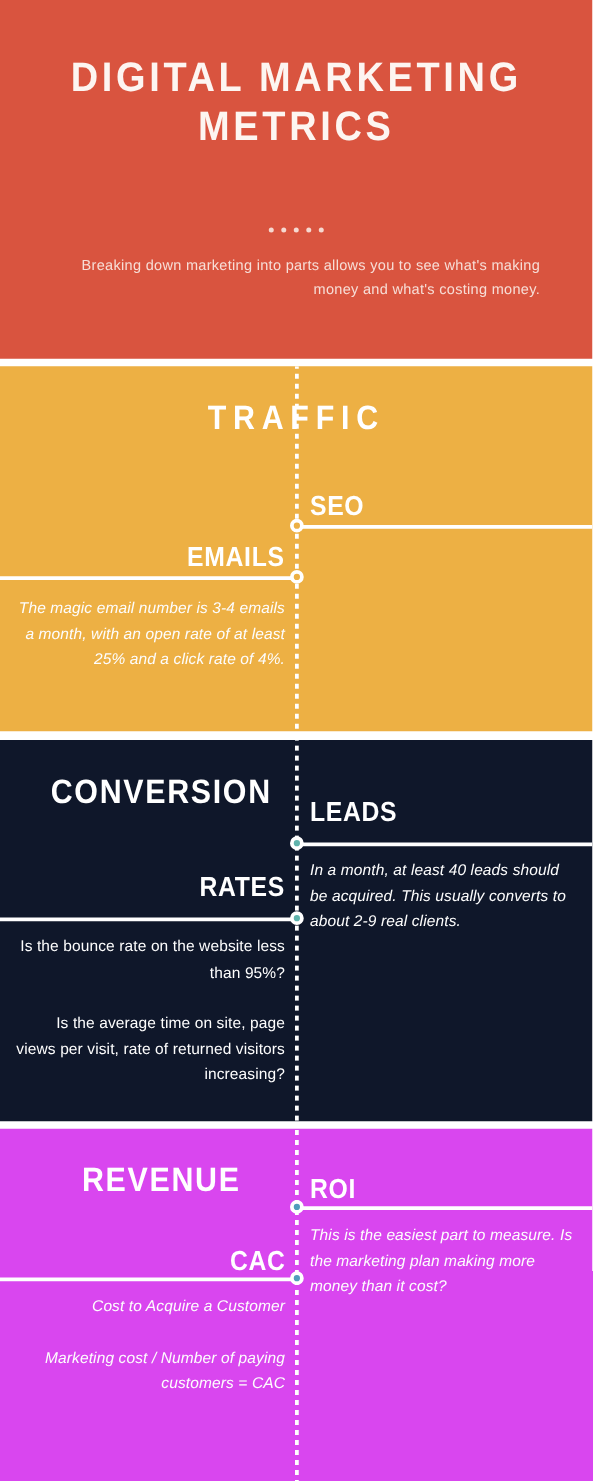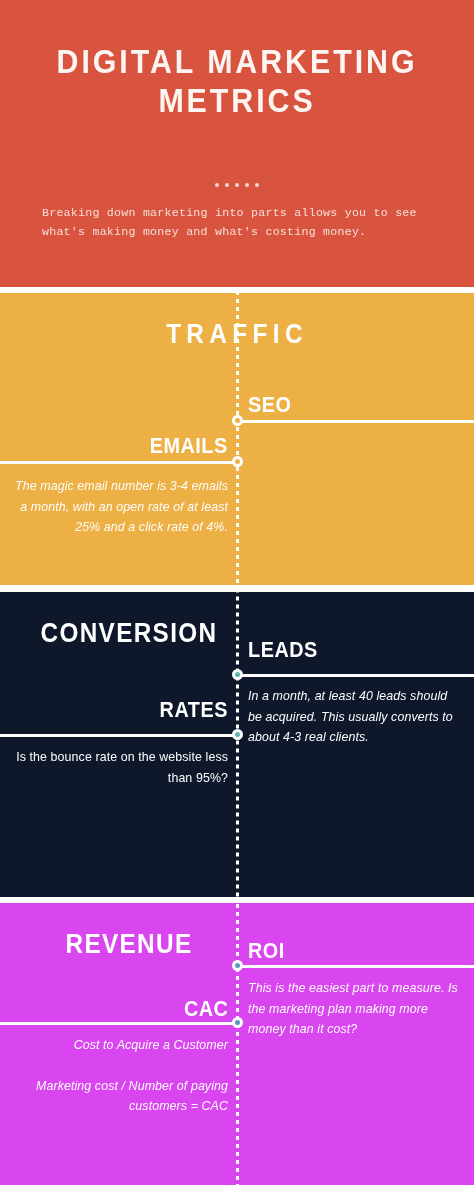--- a/index.html
+++ b/index.html
@@ -25,22 +25,22 @@
     letter-spacing:3.2px;
     transform:scaleX(0.92); transform-origin:center top;
   }
   .hdr-dots { position:absolute; left:0; right:0; top:175px; text-align:center; }
   .hdr-dots i {
     display:inline-block; width:4px; height:4px; margin:0 3px;
     border-radius:50%; background:#f6d9d1; vertical-align:middle;
   }
   .hdr-sub {
     position:absolute; left:42px; right:42px; top:203px;
-    text-align:left; color:#f7ded7;
-    font-size:11.6px; line-height:19px; letter-spacing:0.25px;font-family:Liberation Mono, monospace;
+    text-align:right; color:#f7ded7;
+    font-size:11.6px; line-height:19px; letter-spacing:0.25px;
   }
 
   
   .sec-traffic    { top:293px; height:292px; background:#EDB044;padding-left:48px; }
   .sec-conversion { top:592px; height:305px; background:#0f172a; }
   .sec-revenue    { top:903px; height:282px; background:#d946ef; }
 
   
   .sec-title {
     position:absolute; left:0; right:0;
@@ -129,27 +129,28 @@
     <div class="body-t l it" style="top:183px;">The magic email number is 3-4 emails a month, with an open rate of at least 25% and a click rate of 4%.</div>
   </div>
 
   <div class="band sec-conversion">
     <div class="sec-title t-conversion">CONVERSION</div>
     <div class="spine"></div>
 
     <div class="sub-h r" style="top:46px;">LEADS</div>
     <div class="rule right" style="top:82px;"></div>
     <div class="node c-conversion" style="top:77px;"></div>
-    <div class="body-t r it" style="top:94px;">In a month, at least 40 leads should be acquired. This usually converts to about 4-3 real clients.</div>
+    <div class="body-t r it" style="top:94px;">In a month, at least 40 leads should be acquired. This usually converts to about 2-9 real clients.</div>
 
     <div class="sub-h l" style="top:106px;">RATES</div>
     <div class="rule left" style="top:142px;"></div>
     <div class="node c-conversion" style="top:137px;"></div>
     <div class="body-t l" style="top:155px;">
       <p>Is the bounce rate on the website less than 95%?</p>
+      <p>Is the average time on site, page views per visit, rate of returned visitors increasing?</p>
     </div>
   </div>
 
   <div class="band sec-revenue">
     <div class="sec-title t-revenue">REVENUE</div>
     <div class="spine"></div>
 
     <div class="sub-h r" style="top:36px;">ROI</div>
     <div class="rule right" style="top:62px;"></div>
     <div class="node c-revenue" style="top:57px;"></div>

